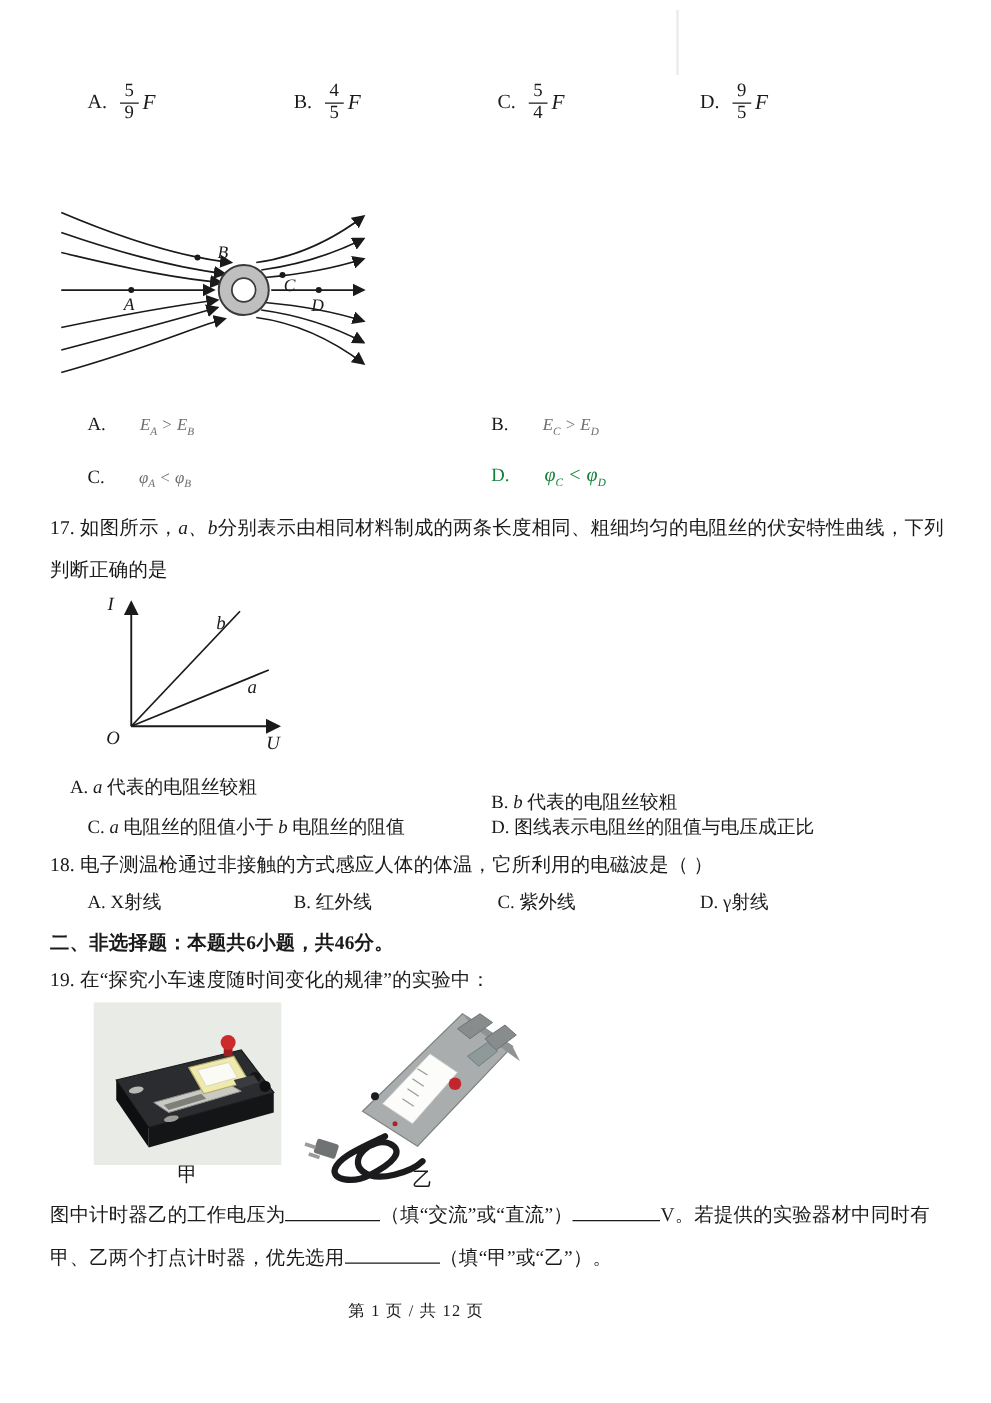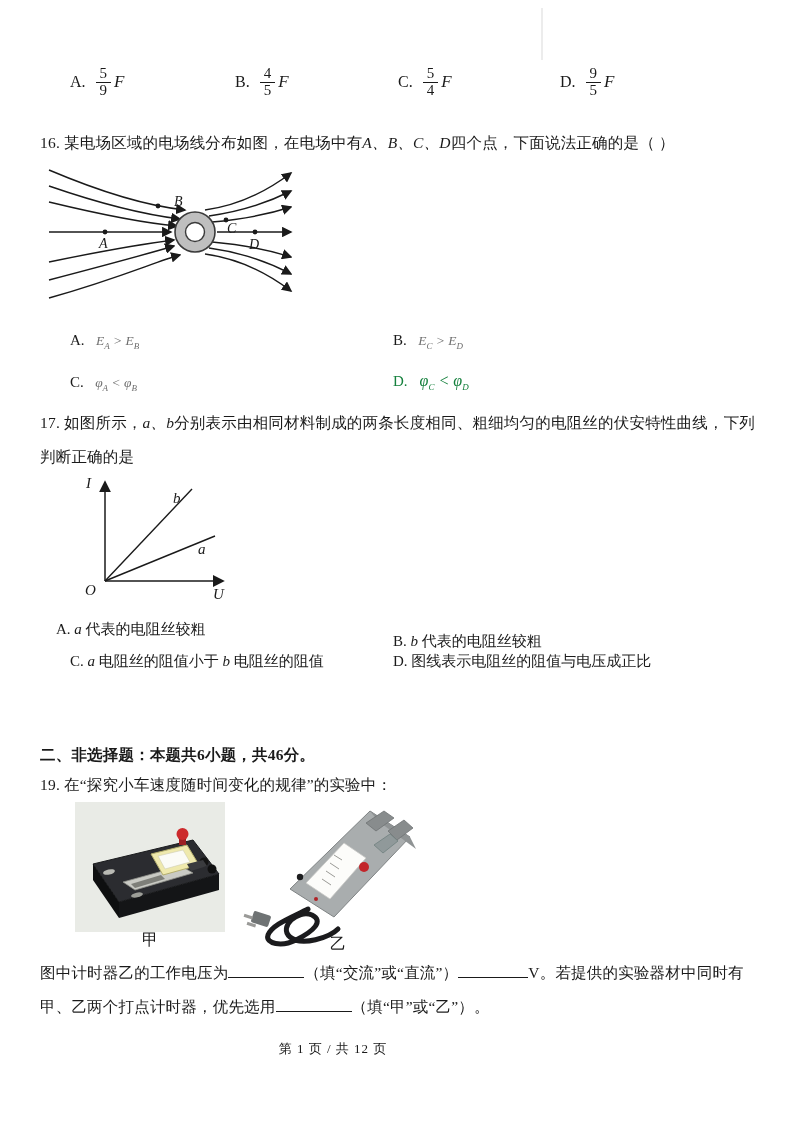--- a/index.html
+++ b/index.html
@@ -12,21 +12,21 @@
   .opt{font-size:15px;white-space:nowrap;}
   
   .frac-row{left:0;top:66px;width:793px;height:52px;}
   .frac-opt{position:absolute;top:0;display:flex;align-items:center;font-size:16px;}
   .frac{display:inline-flex;flex-direction:column;align-items:center;line-height:1.05;
         font-size:15px;margin:0 2px;}
   .frac .num{padding:0 4px;border-bottom:1.2px solid #1a1a1a;}
   .frac .den{padding:0 4px;}
   .coeff{font-style:italic;font-size:17px;margin-left:1px;}
   
-  .formula{font-style:italic;}
+  .formula{font-style:italic;margin-left:16px;}
   .formula sub{font-size:9px;}
   .opt.gray{color:#6f6f6f;font-size:13.5px;}
   .opt.dark{color:#15803d;font-size:16px;}
   .blank{display:inline-block;border-bottom:1px solid #1a1a1a;height:14px;
          vertical-align:baseline;}
   .photo{background:#e9ebe6;}
   .img-label{font-size:16px;letter-spacing:1px;}
   .footer{left:0;top:1040px;width:666px;text-align:center;font-size:13px;letter-spacing:1px;}
   .artifact-line{left:541px;top:8px;width:2px;height:52px;background:#ececec;}
   svg text{font-family:"Liberation Serif","DejaVu Serif",serif;}
@@ -66,23 +66,20 @@
     <div class="frac-opt" style="left:560px;">
       <span class="opt-label">D.</span>
       <span class="frac">
           <span class="num">9</span>
           <span class="den">5</span>
         </span>
       <span class="coeff">F</span>
     </div>
   </div>
 
-  <div class="abs stem" style="left:40px;top:126px;width:722px;">
-    <span>16. 某电场区域的电场线分布如图，在电场中有</span><span class="latin-var">A、B、C、D</span><span>四个点，下面说法正确的是（      ）</span>
-  </div>
 
   <svg class="abs" style="left:45px;top:160px;" width="255" height="145" viewBox="0 0 255 145">
     <defs>
       <marker id="arr" viewBox="0 0 10 10" refX="8.5" refY="5" markerWidth="7.5" markerHeight="7.5" orient="auto">
         <path d="M0,0 L10,5 L0,10 z" fill="#1a1a1a"></path>
       </marker>
     </defs>
     <g stroke="#1a1a1a" stroke-width="1.4" fill="none">
       <path d="M4,10 C70,38 112,47 140,50" marker-end="url(#arr)"></path>
       <path d="M4,26 C62,46 102,55 135,59" marker-end="url(#arr)"></path>
@@ -169,20 +166,27 @@
   </div>
   <div class="abs opt" style="left:393px;top:652px;">
     <span>D.</span>
     <span>图线表示电阻丝的阻值与电压成正比</span>
   </div>
   <div class="abs opt" style="left:70px;top:652px;">
     <span>C.</span>
     <span class="latin-var">a</span><span> 电阻丝的阻值小于 </span><span class="latin-var">b</span><span> 电阻丝的阻值</span>
   </div>
 
+  <div class="abs stem" style="left:40px;top:676px;width:722px;">18. 电子测温枪通过非接触的方式感应人体的体温，它所利用的电磁波是（      ）</div>
+  <div class="abs" style="left:0;top:712px;width:793px;height:24px;">
+    <span class="abs opt" style="left:70px;"><span>A.</span> <span>X射线</span></span>
+    <span class="abs opt" style="left:235px;"><span>B.</span> <span>红外线</span></span>
+    <span class="abs opt" style="left:398px;"><span>C.</span> <span>紫外线</span></span>
+    <span class="abs opt" style="left:560px;"><span>D.</span> <span>γ射线</span></span>
+  </div>
 
   <div class="abs stem" style="left:40px;top:738px;font-weight:bold;">
     <span>二、非选择题：本题共</span><b>6</b><span>小题，共</span><b>46</b><span>分。</span>
   </div>
 
   <div class="abs stem" style="left:40px;top:768px;">19. 在“探究小车速度随时间变化的规律”的实验中：</div>
 
   <svg class="abs photo" style="left:75px;top:802px;" width="150" height="130" viewBox="0 0 150 130">
     <rect x="0" y="0" width="150" height="130" fill="#e9ebe6"></rect>
     <g>

